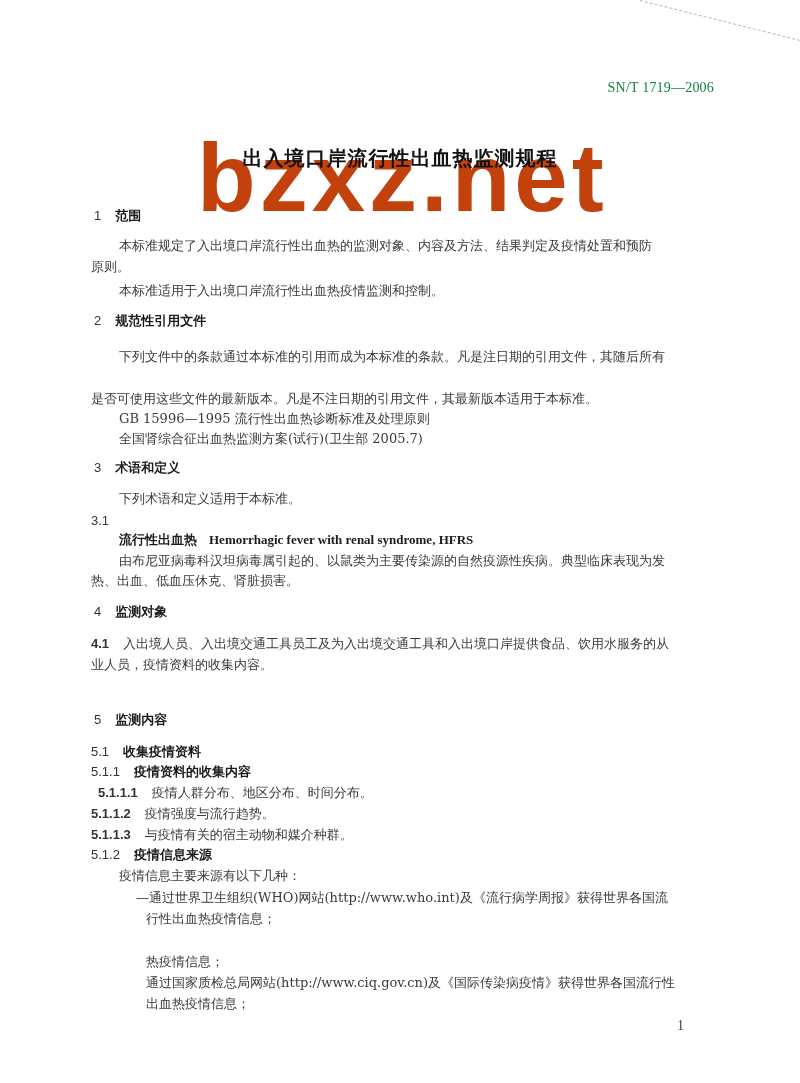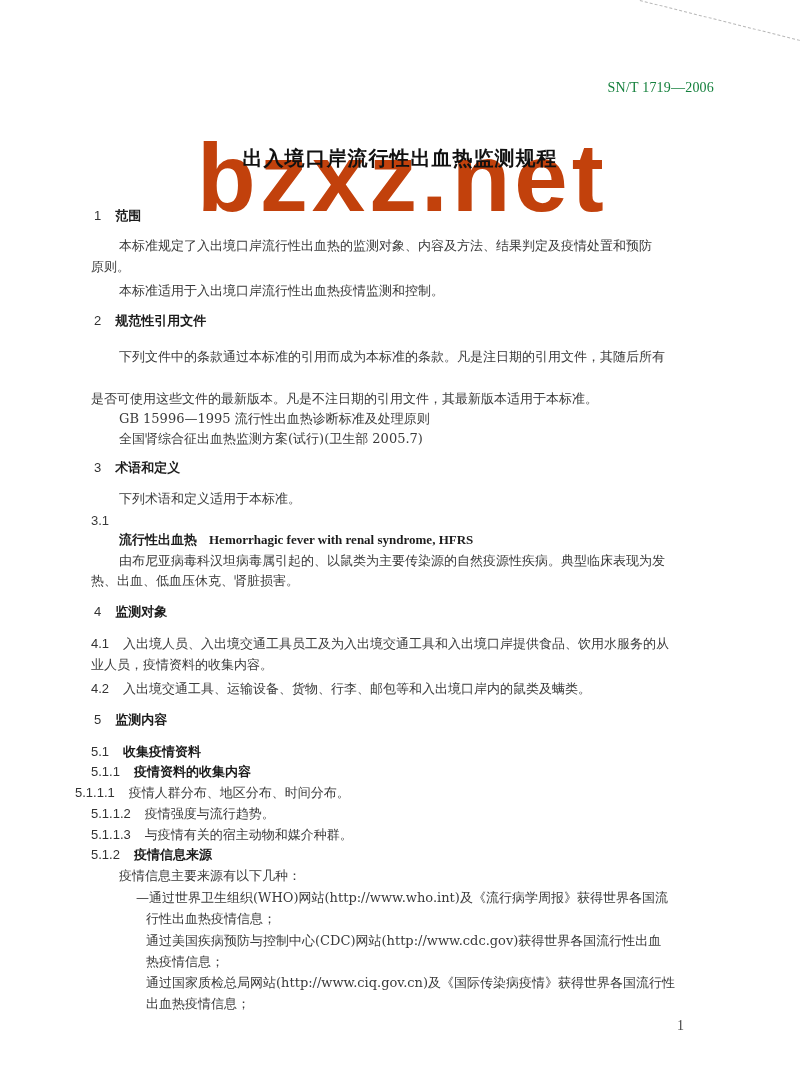--- a/index.html
+++ b/index.html
@@ -35,21 +35,21 @@
       letter-spacing: 1px;
     }
 
     .line {
       position: absolute; font-size: 13px; line-height: 18px; white-space: nowrap; color: #3a3a3a; z-index: 1;
     }
     .heading {
       font-family: "DejaVu Sans", "Liberation Sans", sans-serif;
       font-weight: bold; color: #1c1c1c;
     }
-    .num { font-family: "Liberation Sans", sans-serif; margin-right: 14px; font-weight: normal; color: #333; }
+    .num { font-family: "Liberation Sans", sans-serif; margin-right: 14px; font-weight: bold; color: #333; }
     .heading .num { font-weight: normal; }
     .term-en { font-family: "Liberation Serif", serif; font-weight: bold; margin-left: 12px; }
 
     .page-number {
       position: absolute; right: 116px; top: 1018px; font-size: 14px; color: #444;
       font-family: "Liberation Serif", serif;
     }
   </style>
 </head>
 <body>
@@ -90,48 +90,44 @@
   </div>
   <div class="line" style="left:91px; top:572px;">热、出血、低血压休克、肾脏损害。</div>
 
   <div class="line heading" style="left:94px; top:603px;">
     <span class="num">4</span><span>监测对象</span>
   </div>
   <div class="line" style="left:91px; top:635px;">
     <span class="num">4.1</span><span>入出境人员、入出境交通工具员工及为入出境交通工具和入出境口岸提供食品、饮用水服务的从</span>
   </div>
   <div class="line" style="left:91px; top:656px;">业人员，疫情资料的收集内容。</div>
-  <div class="line" style="left:91px; top:680px;">
-    <span class="num">4.2</span><span>入出境交通工具、运输设备、货物、行李、邮包等和入出境口岸内的鼠类及螨类。</span>
-  </div>
 
   <div class="line heading" style="left:94px; top:711px;">
     <span class="num">5</span><span>监测内容</span>
   </div>
   <div class="line heading" style="left:91px; top:743px;">
     <span class="num">5.1</span><span>收集疫情资料</span>
   </div>
   <div class="line heading" style="left:91px; top:763px;">
     <span class="num">5.1.1</span><span>疫情资料的收集内容</span>
   </div>
-  <div class="line" style="left:75px; top:784px;">
+  <div class="line" style="left:98px; top:784px;">
     <span class="num">5.1.1.1</span><span>疫情人群分布、地区分布、时间分布。</span>
   </div>
   <div class="line" style="left:91px; top:805px;">
     <span class="num">5.1.1.2</span><span>疫情强度与流行趋势。</span>
   </div>
   <div class="line" style="left:91px; top:826px;">
     <span class="num">5.1.1.3</span><span>与疫情有关的宿主动物和媒介种群。</span>
   </div>
   <div class="line heading" style="left:91px; top:846px;">
     <span class="num">5.1.2</span><span>疫情信息来源</span>
   </div>
   <div class="line" style="left:119px; top:867px;">疫情信息主要来源有以下几种：</div>
 
   <div class="line" style="left:136px; top:889px;">—通过世界卫生组织(WHO)网站(http://www.who.int)及《流行病学周报》获得世界各国流</div>
   <div class="line" style="left:146px; top:910px;">行性出血热疫情信息；</div>
-  <div class="line" style="left:146px; top:932px;">通过美国疾病预防与控制中心(CDC)网站(http://www.cdc.gov)获得世界各国流行性出血</div>
   <div class="line" style="left:146px; top:953px;">热疫情信息；</div>
   <div class="line" style="left:146px; top:974px;">通过国家质检总局网站(http://www.ciq.gov.cn)及《国际传染病疫情》获得世界各国流行性</div>
   <div class="line" style="left:146px; top:995px;">出血热疫情信息；</div>
 
   <div class="page-number">1</div>
 </div>
 
 </body></html>

